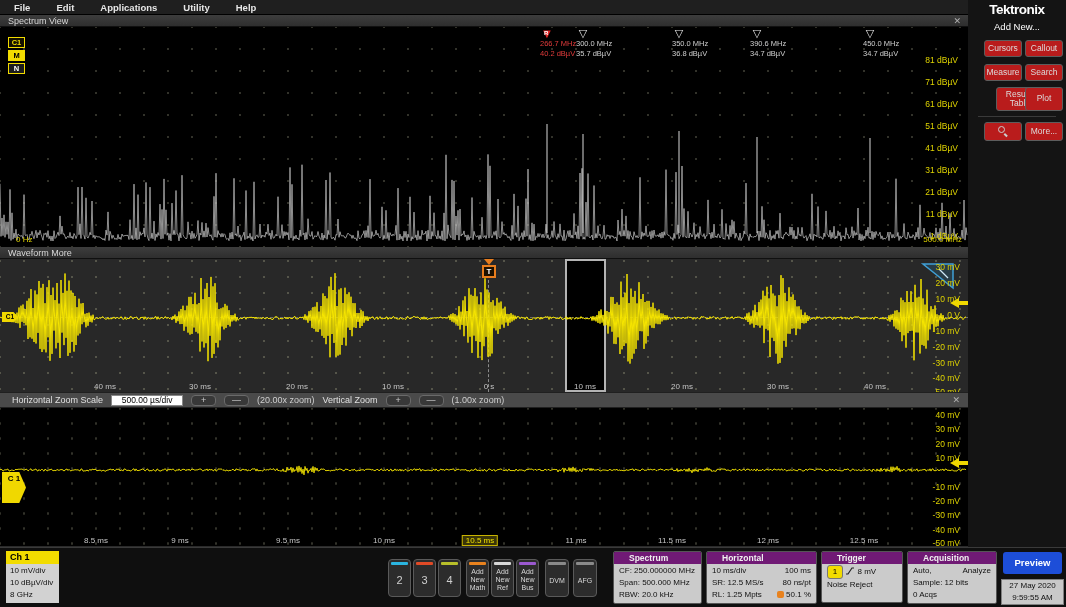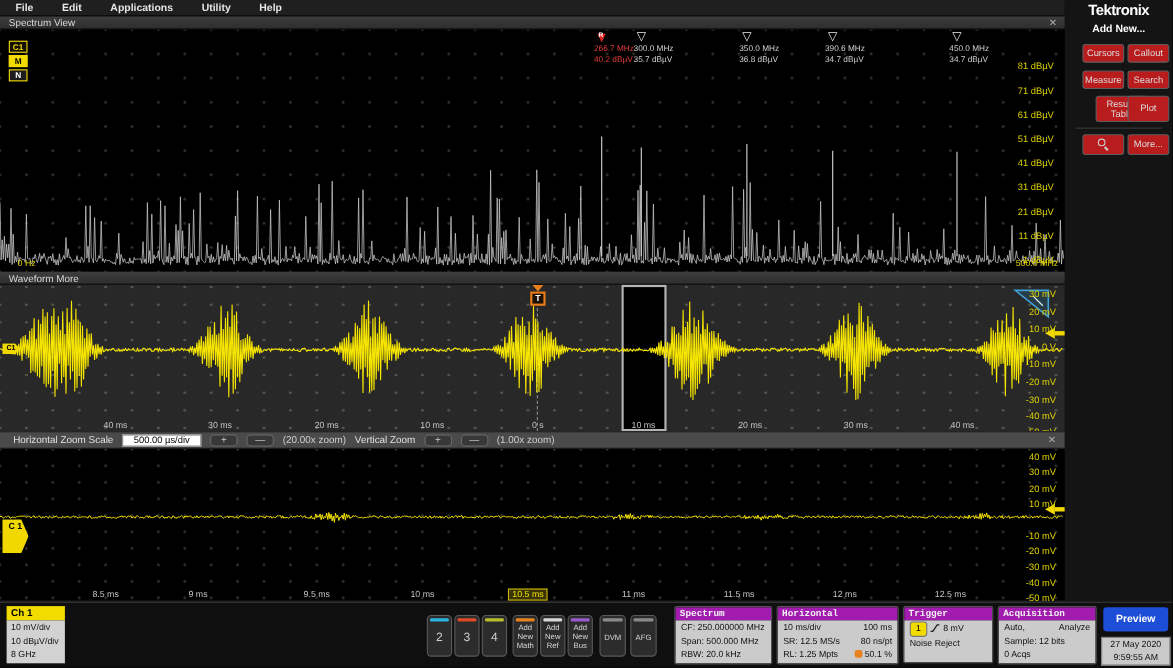--- a/index.html
+++ b/index.html
@@ -63,42 +63,42 @@
   
   #zoom-graph { left:0; top:408px; width:968px; height:139px; background-color:#000;
     background-image:radial-gradient(circle,#32322a 1px,transparent 1.4px); background-size:24px 15px; background-position:12px 8px; border-bottom:1px solid #2a2a2a; }
   .zm-ylabel { position:absolute; right:8px; width:44px; text-align:right; color:#ded200; font-size:8.5px; }
   .zm-xlabel { position:absolute; bottom:1px; transform:translateX(-50%); color:#c4c4c4; font-size:8px; }
   .zm-hl { background:#3a3508; border:1px solid #c8b400; color:#f0e000; padding:0 3px; }
 
   
   #sidebar { left:968px; top:0; width:98px; height:547px; background:#141414; }
   #brand { position:absolute; left:0; top:2px; width:98px; text-align:center; color:#fff; font-size:13.5px; font-weight:bold; letter-spacing:-0.5px; }
-  #addnew { position:absolute; left:0; top:21px; width:98px; text-align:center; color:#fff; font-size:9.5px; font-weight:bold; }
+  #addnew { position:absolute; left:0; top:21px; width:98px; text-align:center; color:#fff; font-size:9.5px; font-weight:normal; }
   .sbtn { position:absolute; background:#b91c1c; border:1px solid #5d5d5d; border-radius:3px; color:#dcdcdc; font-size:8.5px; text-align:center; cursor:pointer; display:flex; align-items:center; justify-content:center; line-height:1.1; }
   #sb-div { position:absolute; left:10px; top:116px; width:78px; border-top:1px solid #3a3a3a; }
   .mag { position:relative; width:11px; height:11px; }
   .mag .ring { position:absolute; left:0; top:0; width:7px; height:7px; border:1.5px solid #ccc; border-radius:50%; }
   .mag .stem { position:absolute; left:7px; top:7px; width:4px; height:1.5px; background:#ccc; transform:rotate(45deg); transform-origin:0 0; }
 
   
   #grab { left:972px; top:283px; width:4px; height:18px; display:flex; flex-direction:column; justify-content:space-between; }
   #grab i { width:3px; height:3px; border-radius:50%; background:#8a8a8a; }
 
   
   #bottombar { left:0; top:547px; width:1066px; height:60px; background:#0f0f0f; border-top:1px solid #3a3a3a; }
   #ch1-badge { position:absolute; left:6px; top:3px; width:53px; cursor:pointer; }
   #ch1-badge .hd { background:#f2dc00; color:#000; font-size:9px; font-weight:bold; padding:1px 4px; height:13px; }
   #ch1-badge .bd { background:#d2d2d2; color:#111; font-size:8px; padding:1px 4px 2px; line-height:12px; }
   .chbtn { position:absolute; top:11px; width:23px; height:38px; background:#2c2c2c; border:1px solid #5a5a5a; border-radius:4px; color:#cfcfcf; cursor:pointer; text-align:center; }
   .chbtn .stripe { margin:2px 2px 0; height:3px; border-radius:1px; }
   .chbtn .num { font-size:11px; margin-top:9px; }
   .chbtn .multi { font-size:7px; line-height:8px; margin-top:3px; color:#d8d8d8; }
   .badge { position:absolute; top:3px; border:1px solid #555; border-radius:2px; overflow:hidden; cursor:pointer; }
-  .badge .hd { background:#a21caf; color:#f0f0f0; font-size:8.5px; font-weight:bold; padding:1px 4px; height:12px;font-family:Liberation Mono, monospace; }
+  .badge .hd { background:#701a75; color:#f0f0f0; font-size:8.5px; font-weight:bold; padding:1px 15px; height:12px; }
   .badge .bd { background:#cbcbcb; color:#111; font-size:8px; padding:1px 5px 2px; line-height:12px; }
   .badge .row2 { display:flex; justify-content:space-between; }
   .tchip { display:inline-block; background:#f2dc00; border:1px solid #777; border-radius:3px; width:16px; text-align:center; font-size:8px; color:#000; }
   .expt { display:inline-block; width:7px; height:7px; background:#e8821e; border-radius:2px; vertical-align:-1px; margin-right:2px; }
   #preview-btn { position:absolute; left:1003px; top:4px; width:59px; height:22px; background:#1d4ed8; border-radius:3px; color:#fff; font-size:9.5px; font-weight:bold; text-align:center; line-height:22px; cursor:pointer; }
   #datetime { position:absolute; left:1001px; top:31px; width:63px; height:26px; background:#c9c9c9; border:1px solid #808080; color:#111; font-size:8px; text-align:center; line-height:12px; }
 
   svg { position:absolute; left:0; top:0; }
 </style>
 </head>

